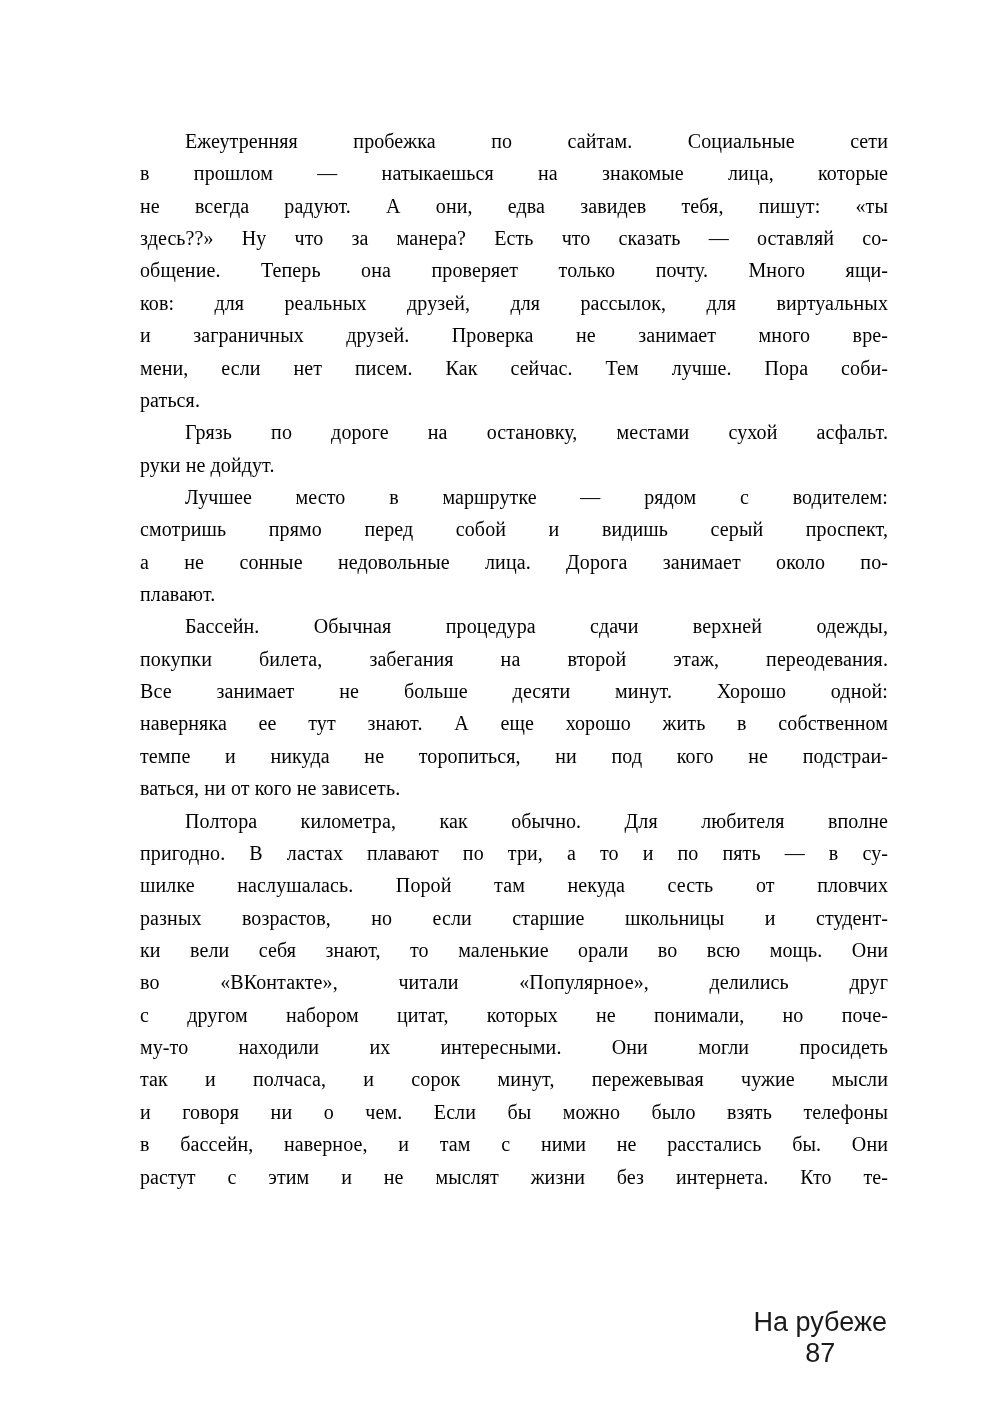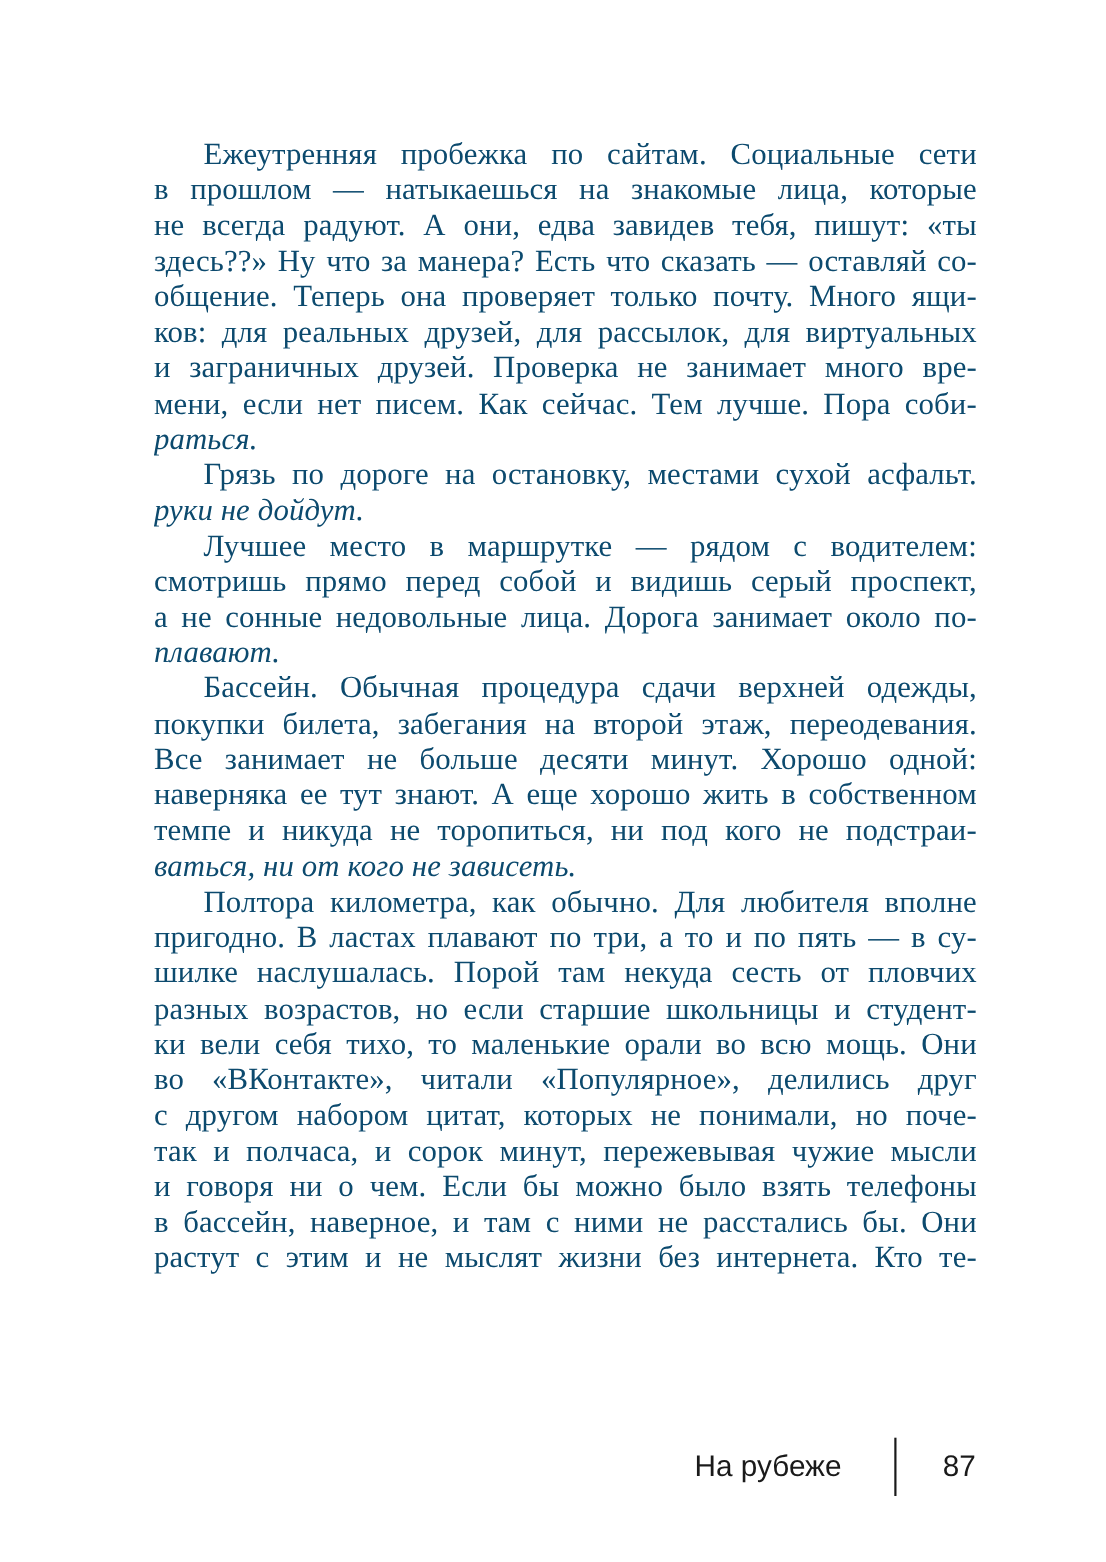--- a/index.html
+++ b/index.html
@@ -12,49 +12,49 @@
     width: 1005px;
     height: 1420px;
     overflow: hidden;
     font-family: "Liberation Serif", serif;
   }
   .text-block {
     position: absolute;
     left: 140px;
     top: 125px;
     width: 748px;
-    color: #0c4a6e;
-    font-size: 28px;
+    color: #000000;
+    font-size: 20px;
     line-height: 32.37px;
     letter-spacing: 0.1px;
   }
   .line {
     height: 32.37px;
     overflow: hidden;
     text-align: justify;
     text-align-last: justify;
     white-space: normal;
   }
   .line.par-end {
     text-align-last: left;
-    font-style: italic;
   }
   .line.indent {
     text-indent: 45px;
   }
   .footer {
     position: absolute;
     top: 1307px;
     right: 118px;
     height: 53px;
     display: flex;
     align-items: center;
     color: #1a1a1a;
     font-family: "Liberation Sans", sans-serif;
     font-size: 27px;
+    flex-direction: column;
   }
   .footer-divider {
     width: 2px;
     height: 53px;
     background: #1a1a1a;
     margin-left: 48px;
     margin-right: 42px;
   }
   .page-number {
     min-width: 28px;
@@ -83,23 +83,24 @@
     <div class="line indent">Бассейн. Обычная процедура сдачи верхней одежды,</div>
     <div class="line">покупки билета, забегания на второй этаж, переодевания.</div>
     <div class="line">Все занимает не больше десяти минут. Хорошо одной:</div>
     <div class="line">наверняка ее тут знают. А еще хорошо жить в собственном</div>
     <div class="line">темпе и никуда не торопиться, ни под кого не подстраи-</div>
     <div class="line par-end">ваться, ни от кого не зависеть.</div>
     <div class="line indent">Полтора километра, как обычно. Для любителя вполне</div>
     <div class="line">пригодно. В ластах плавают по три, а то и по пять — в су-</div>
     <div class="line">шилке наслушалась. Порой там некуда сесть от пловчих</div>
     <div class="line">разных возрастов, но если старшие школьницы и студент-</div>
-    <div class="line">ки вели себя тихо, то маленькие орали во всю мощь. Они</div>
+    <div class="line">ки вели себя знают, то маленькие орали во всю мощь. Они</div>
     <div class="line">во «ВКонтакте», читали «Популярное», делились друг</div>
     <div class="line">с другом набором цитат, которых не понимали, но поче-</div>
+    <div class="line">му-то находили их интересными. Они могли просидеть</div>
     <div class="line">так и полчаса, и сорок минут, пережевывая чужие мысли</div>
     <div class="line">и говоря ни о чем. Если бы можно было взять телефоны</div>
     <div class="line">в бассейн, наверное, и там с ними не расстались бы. Они</div>
     <div class="line">растут с этим и не мыслят жизни без интернета. Кто те-</div>
   </div>
 
 <div class="footer">
   <span class="running-title">На рубеже</span>
   <span class="footer-divider"></span>
   <span class="page-number">87</span>

